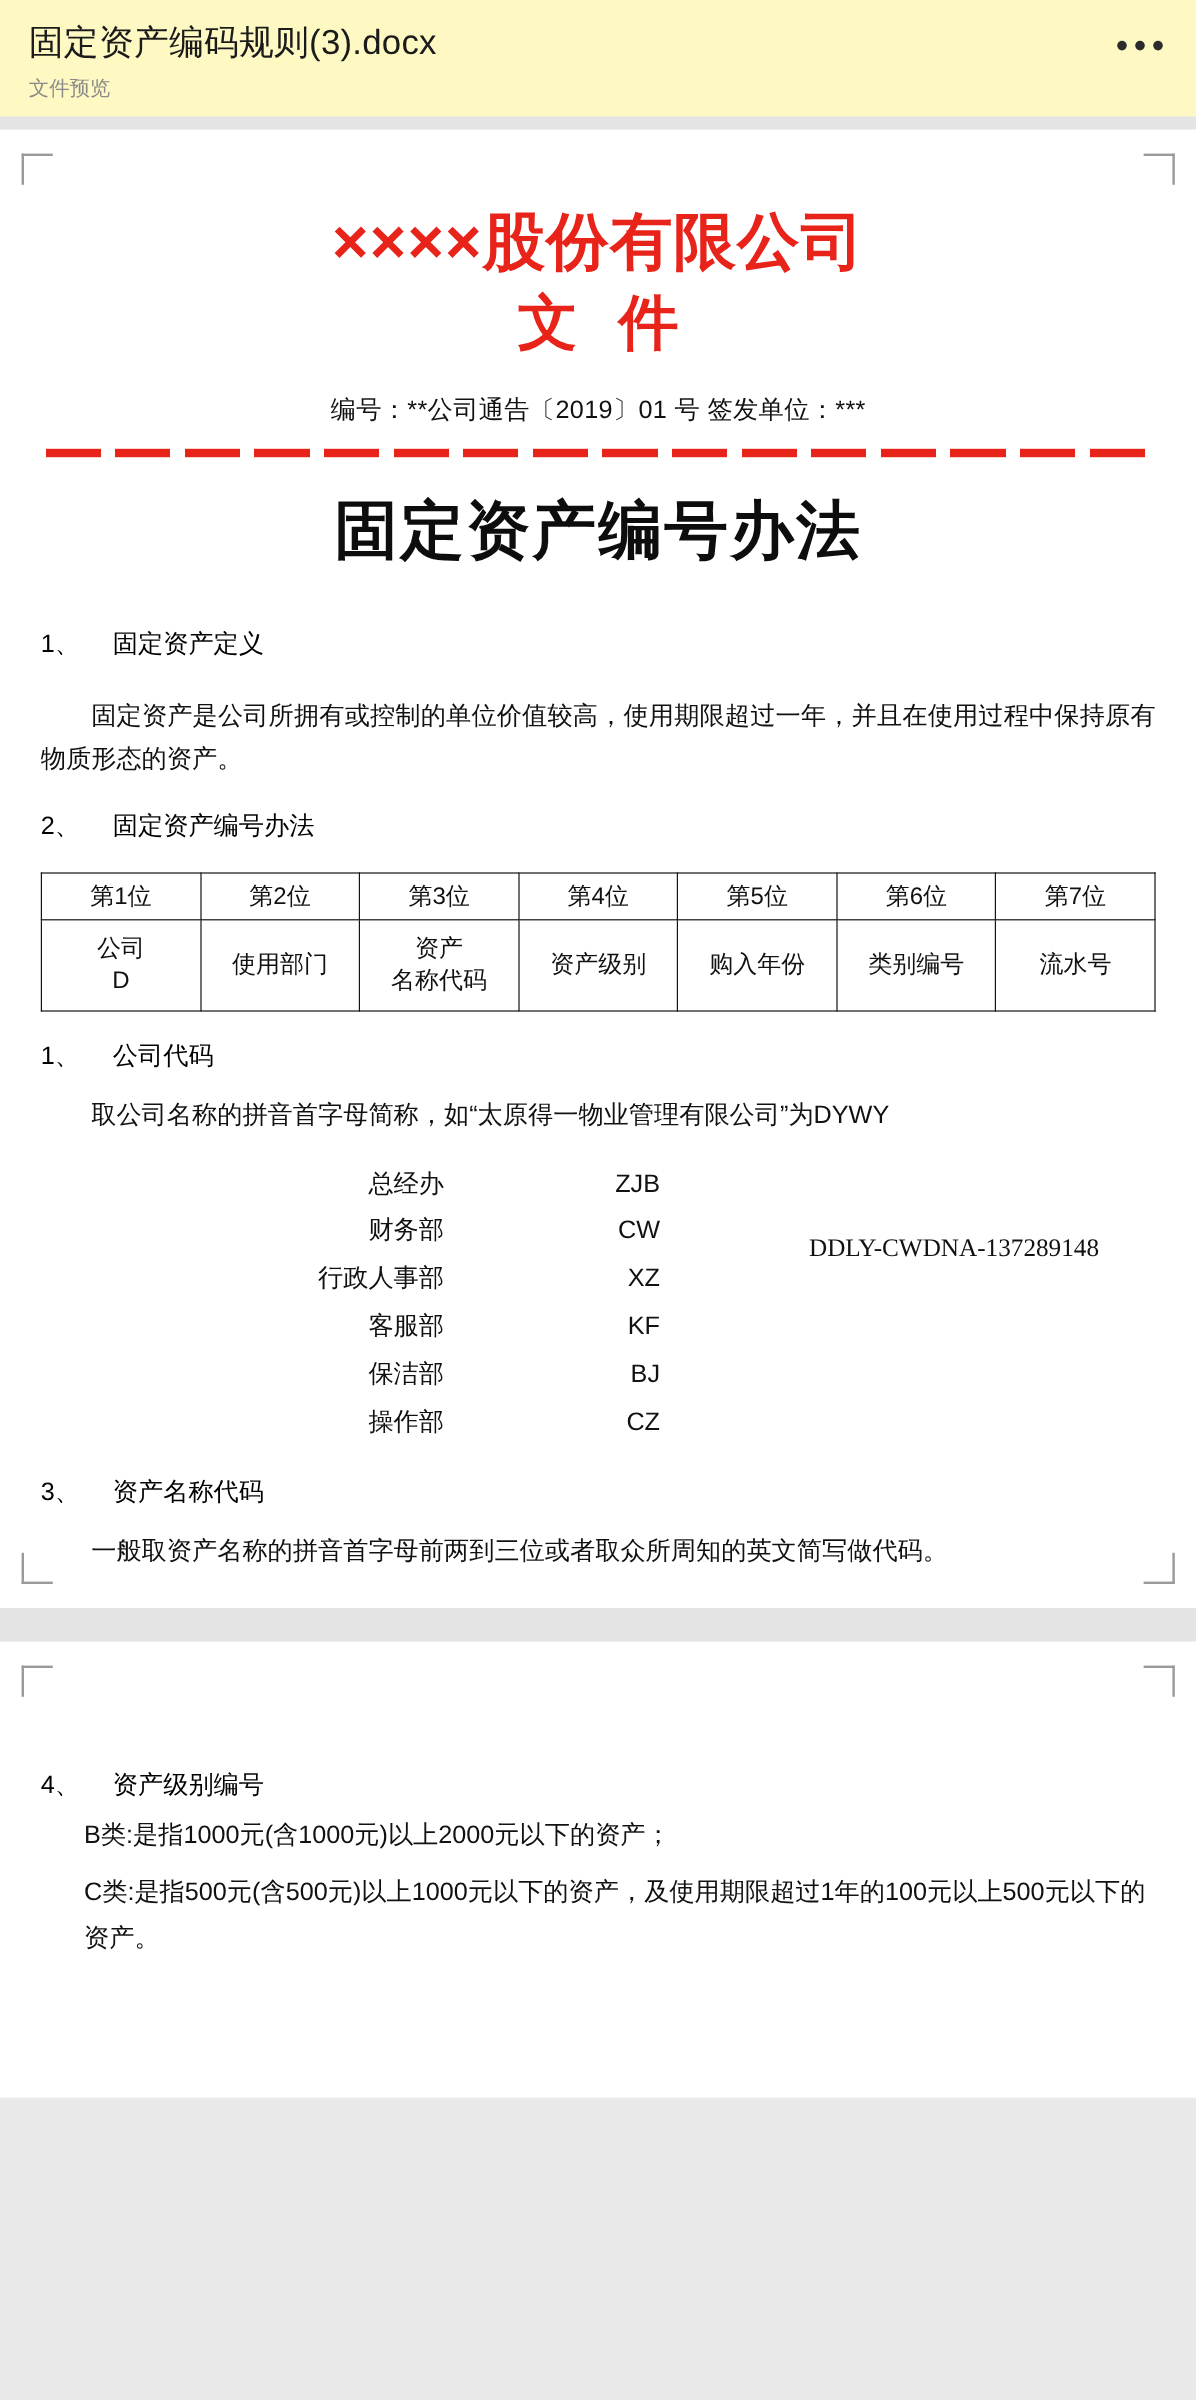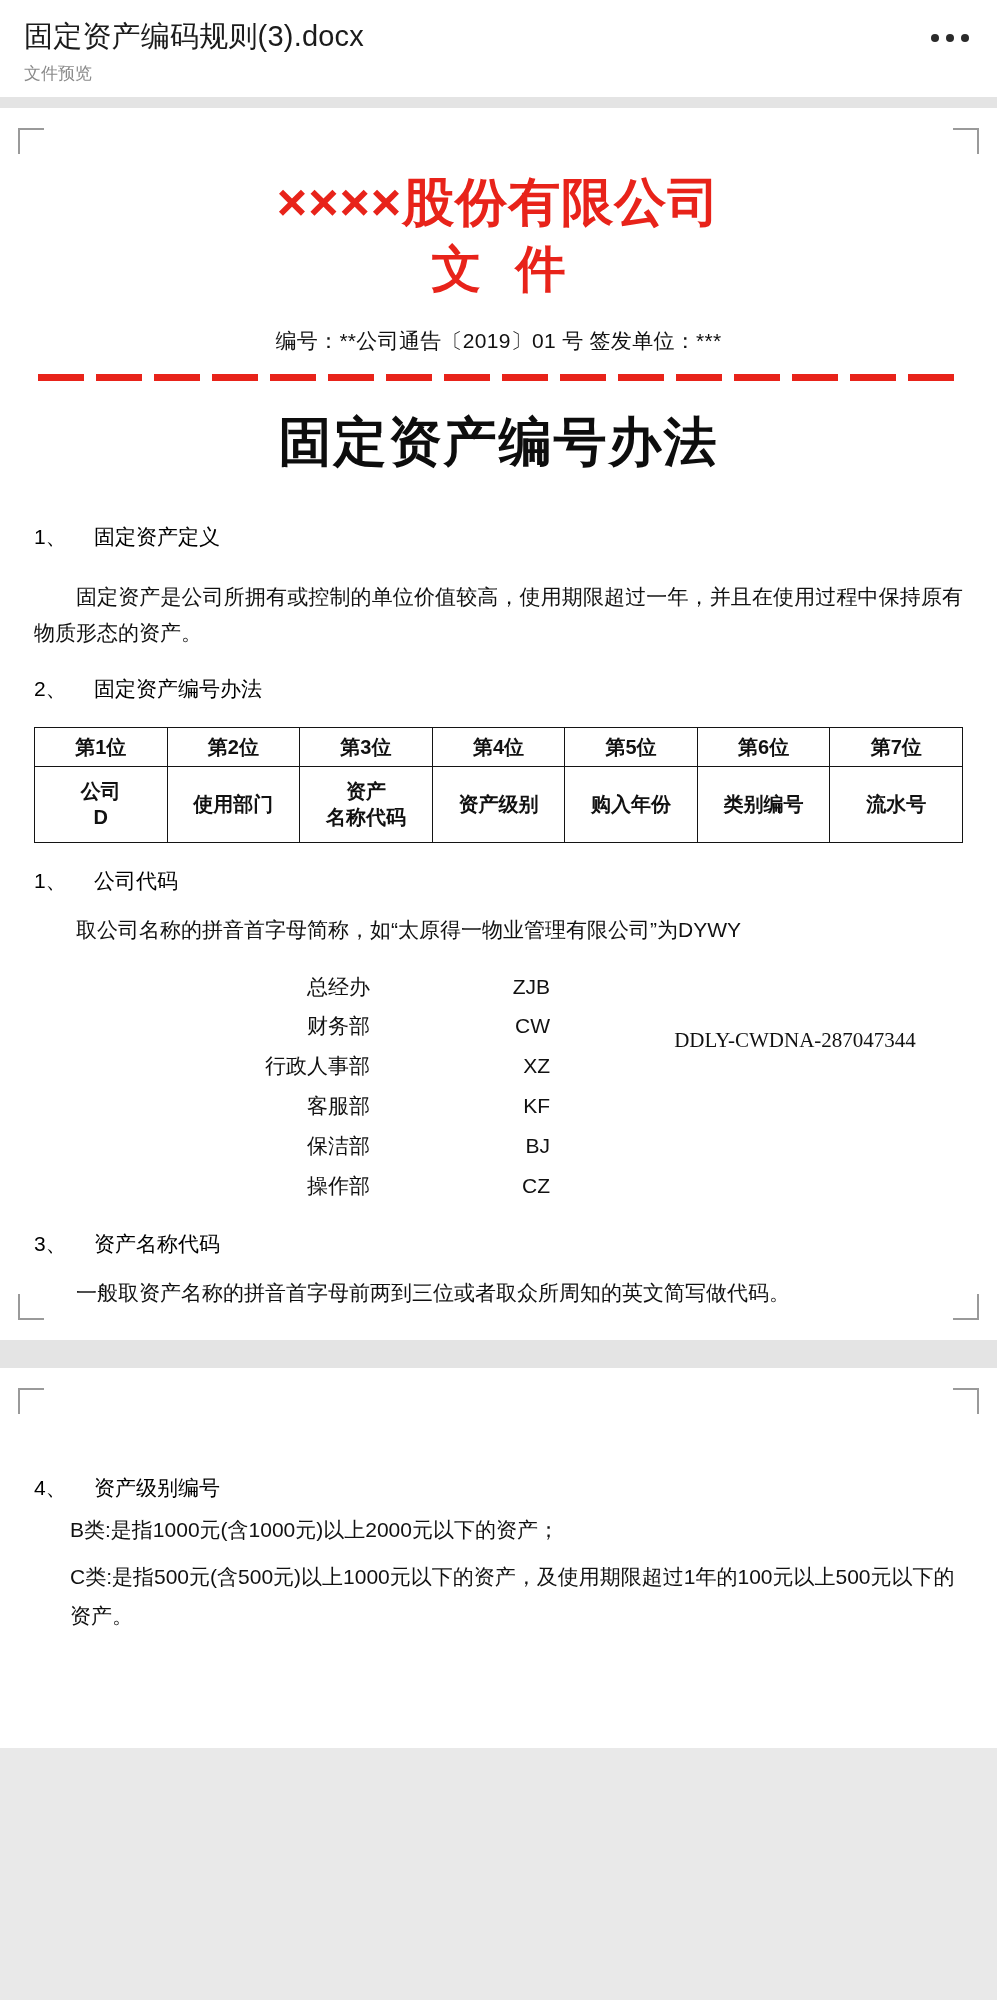--- a/index.html
+++ b/index.html
@@ -7,21 +7,21 @@
     width: 997px;
     background: #e9e9e9;
     font-family: "Liberation Sans", "DejaVu Sans", sans-serif;
   }
   body { width: 997px; min-height: 2000px; overflow-x: hidden; }
 
   
   .app-header {
     position: relative;
     height: 97px;
-    background: #ffffff;
+    background: #fef9c3;
     padding: 20px 24px 0 24px;
   }
   .app-title {
     font-size: 29px;
     color: #1b1b1b;
     line-height: 1.15;
     letter-spacing: .2px;
   }
   .app-subtitle {
     font-size: 17px;
@@ -121,21 +121,20 @@
     text-align: justify;
   }
   .para.tight { margin-top: 16px; }
 
   
   table.code-table {
     width: 100%;
     border-collapse: collapse;
     margin-top: 22px;
     table-layout: fixed;
-    font-weight: bold;
   }
   table.code-table td {
     border: 1px solid #141414;
     text-align: center;
     font-size: 20px;
     color: #111;
     padding: 6px 2px;
     line-height: 1.32;
   }
   table.code-table tr.head td { height: 38px; }
@@ -262,21 +261,21 @@
         </div>
         <div class="dept-row">
           <span class="dept-name">保洁部</span>
           <span class="dept-code">BJ</span>
         </div>
         <div class="dept-row">
           <span class="dept-name">操作部</span>
           <span class="dept-code">CZ</span>
         </div>
       </div>
-    <div class="example-code">DDLY-CWDNA-287047344</div>
+    <div class="example-code">DDLY-CWDNA-137289148</div>
   </div>
 
   <div class="sec">
     <span class="num">3、</span><span>资产名称代码</span>
   </div>
   <div class="para tight">一般取资产名称的拼音首字母前两到三位或者取众所周知的英文简写做代码。</div>
 </div>
 
 <div class="page-gap"></div>
 

